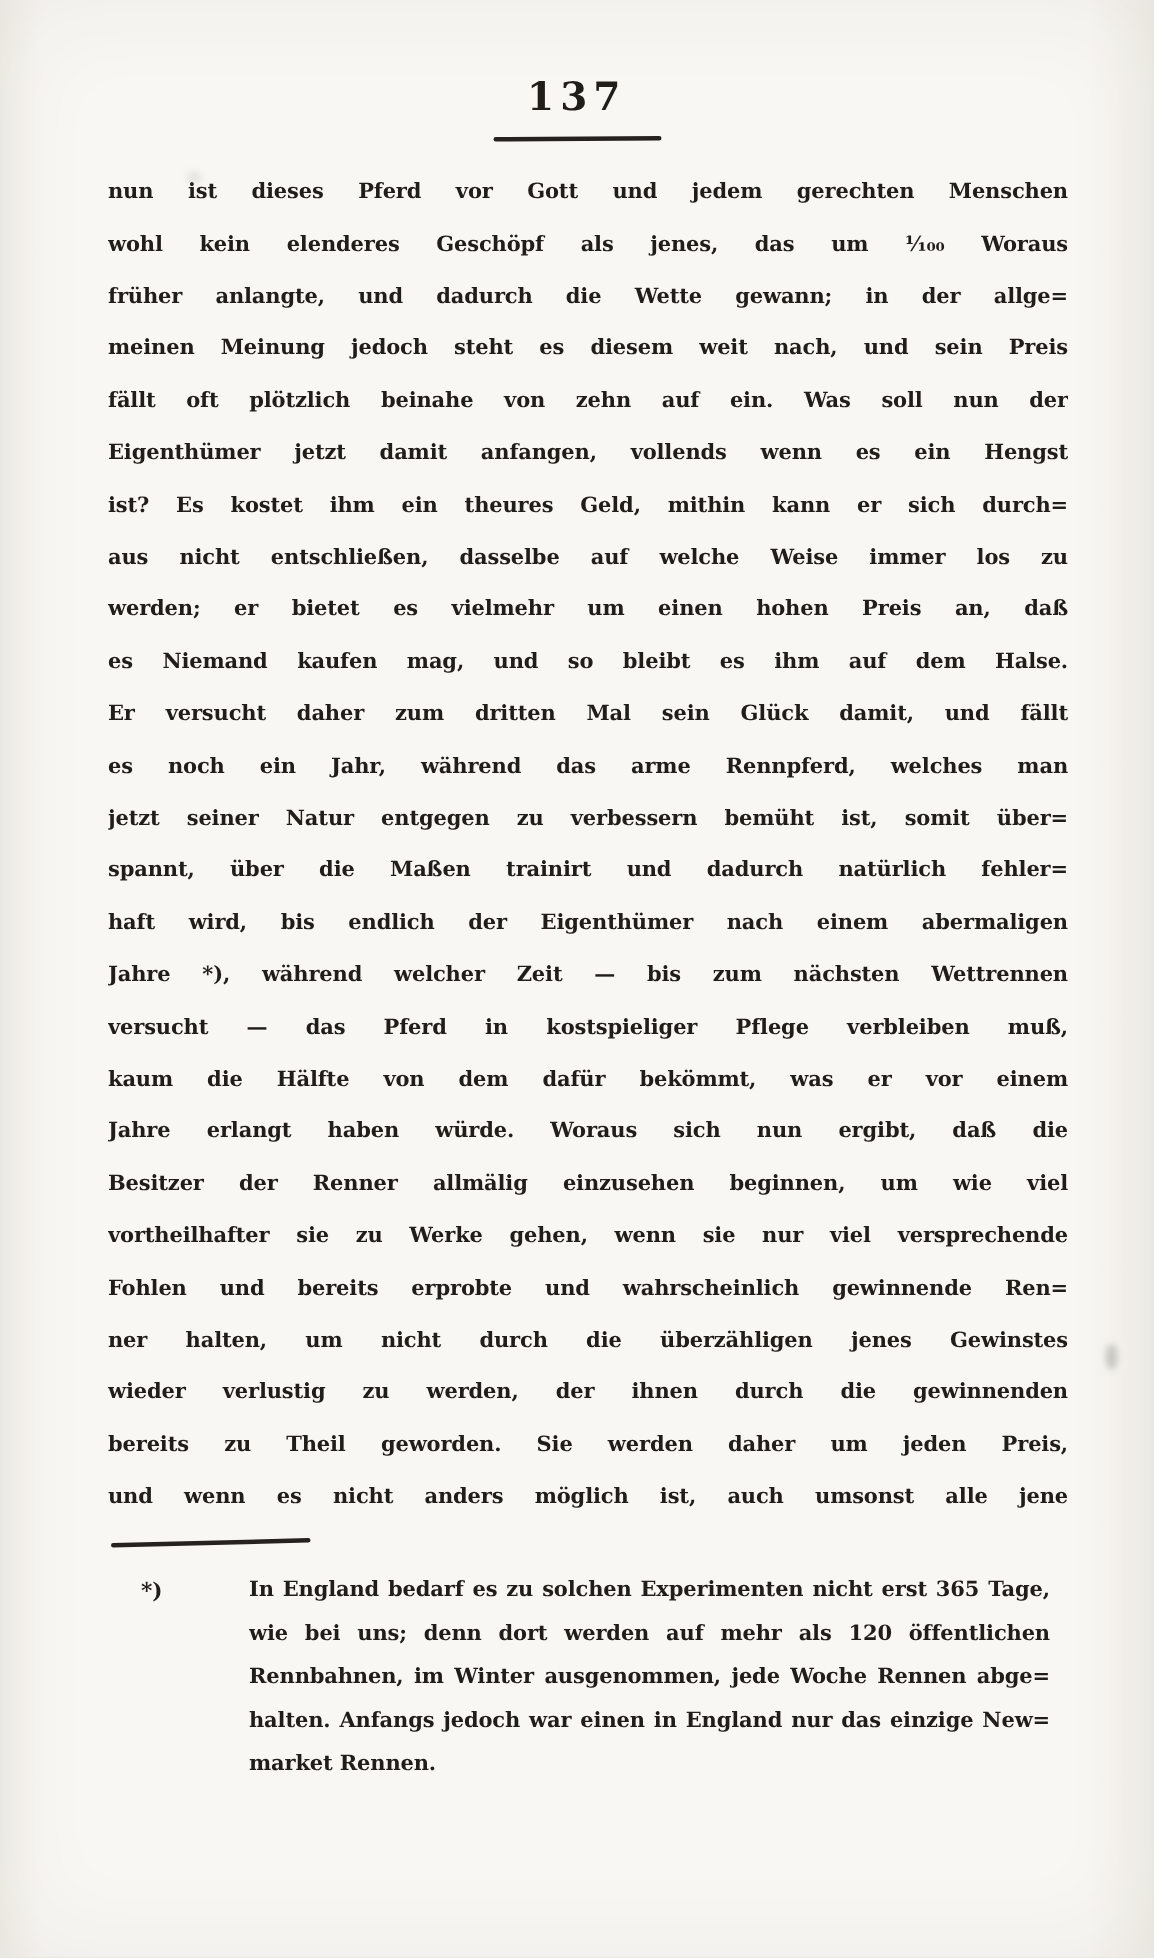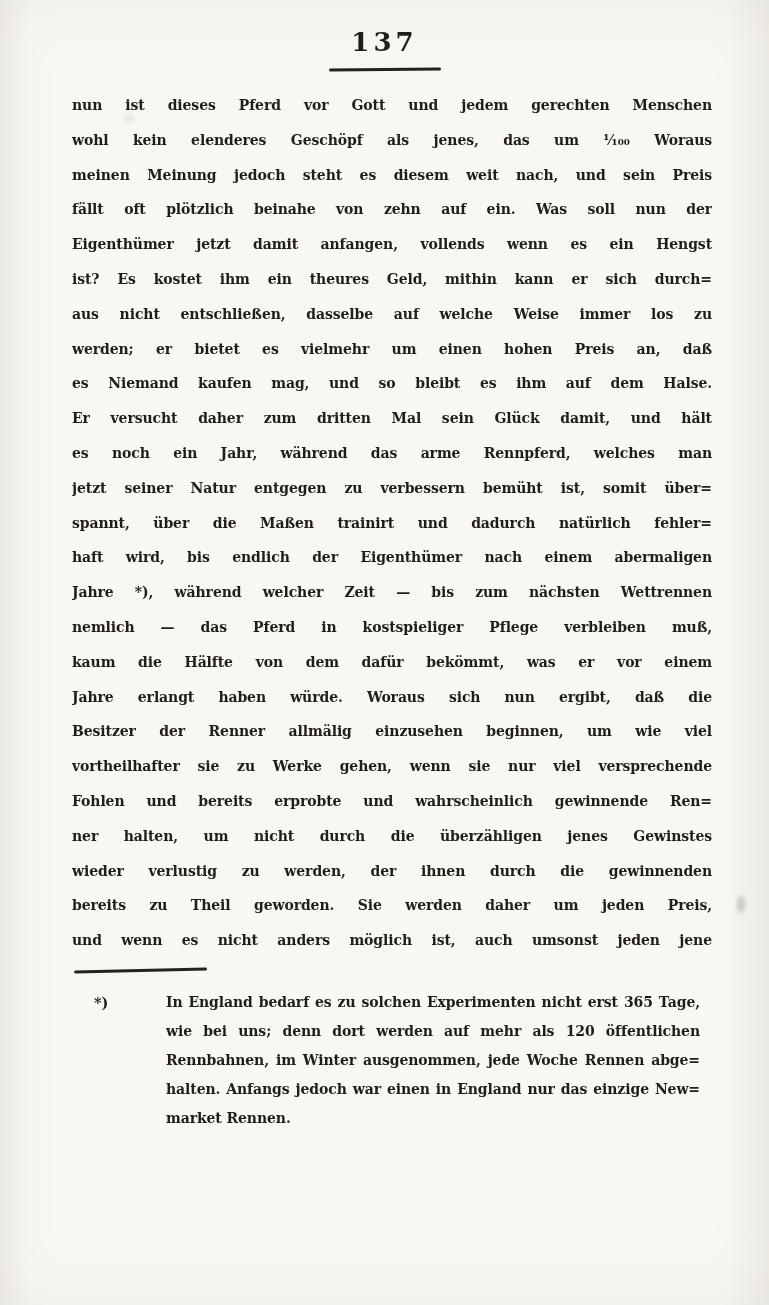--- a/index.html
+++ b/index.html
@@ -13,21 +13,21 @@
     height: 1305px;
     margin: 0;
     overflow: hidden;
     color: #211d19;
     font-family: "DejaVu Serif", serif;
     background: linear-gradient(90deg, #f1efe9 0px, #f8f7f3 28px, #f8f7f3 725px, #f1efe9 769px);
     box-shadow: inset 0 0 70px rgba(60,55,45,0.06);
   }
   .pagenum {
     text-align: center;
-    padding-top: 29px;
+    padding-top: 52px;
     font-size: 26px;
     font-weight: bold;
     letter-spacing: 4px;
     line-height: 1;
   }
   .header-rule {
     width: 112px;
     height: 3px;
     background: #262220;
     margin: 13px auto 0 auto;
@@ -107,43 +107,44 @@
 <body>
 
 <div class="page">
 
   <div class="pagenum">137</div>
   <div class="header-rule"></div>
 
   <div class="body-text">
     <div class="line">nun ist dieses Pferd vor Gott und jedem gerechten Menschen</div>
     <div class="line">wohl kein elenderes Geschöpf als jenes, das um ¹⁄₁₀₀ Woraus</div>
+    <div class="line">früher anlangte, und dadurch die Wette gewann; in der allge=</div>
     <div class="line">meinen Meinung jedoch steht es diesem weit nach, und sein Preis</div>
     <div class="line">fällt oft plötzlich beinahe von zehn auf ein. Was soll nun der</div>
     <div class="line">Eigenthümer jetzt damit anfangen, vollends wenn es ein Hengst</div>
     <div class="line">ist? Es kostet ihm ein theures Geld, mithin kann er sich durch=</div>
     <div class="line">aus nicht entschließen, dasselbe auf welche Weise immer los zu</div>
     <div class="line">werden; er bietet es vielmehr um einen hohen Preis an, daß</div>
     <div class="line">es Niemand kaufen mag, und so bleibt es ihm auf dem Halse.</div>
-    <div class="line">Er versucht daher zum dritten Mal sein Glück damit, und hält</div>
+    <div class="line">Er versucht daher zum dritten Mal sein Glück damit, und fällt</div>
     <div class="line">es noch ein Jahr, während das arme Rennpferd, welches man</div>
     <div class="line">jetzt seiner Natur entgegen zu verbessern bemüht ist, somit über=</div>
     <div class="line">spannt, über die Maßen trainirt und dadurch natürlich fehler=</div>
     <div class="line">haft wird, bis endlich der Eigenthümer nach einem abermaligen</div>
     <div class="line">Jahre *), während welcher Zeit — bis zum nächsten Wettrennen</div>
-    <div class="line">nemlich — das Pferd in kostspieliger Pflege verbleiben muß,</div>
+    <div class="line">versucht — das Pferd in kostspieliger Pflege verbleiben muß,</div>
     <div class="line">kaum die Hälfte von dem dafür bekömmt, was er vor einem</div>
     <div class="line">Jahre erlangt haben würde. Woraus sich nun ergibt, daß die</div>
     <div class="line">Besitzer der Renner allmälig einzusehen beginnen, um wie viel</div>
     <div class="line">vortheilhafter sie zu Werke gehen, wenn sie nur viel versprechende</div>
     <div class="line">Fohlen und bereits erprobte und wahrscheinlich gewinnende Ren=</div>
     <div class="line">ner halten, um nicht durch die überzähligen jenes Gewinstes</div>
     <div class="line">wieder verlustig zu werden, der ihnen durch die gewinnenden</div>
     <div class="line">bereits zu Theil geworden. Sie werden daher um jeden Preis,</div>
-    <div class="line">und wenn es nicht anders möglich ist, auch umsonst jeden jene</div>
+    <div class="line">und wenn es nicht anders möglich ist, auch umsonst alle jene</div>
   </div>
 
   <div class="fn-rule"></div>
 
   <div class="footnote">
     <span class="fn-marker">*)</span>
     <div class="fn-line">In England bedarf es zu solchen Experimenten nicht erst 365 Tage,</div>
     <div class="fn-line">wie bei uns; denn dort werden auf mehr als 120 öffentlichen</div>
     <div class="fn-line">Rennbahnen, im Winter ausgenommen, jede Woche Rennen abge=</div>
     <div class="fn-line">halten. Anfangs jedoch war einen in England nur das einzige New=</div>

